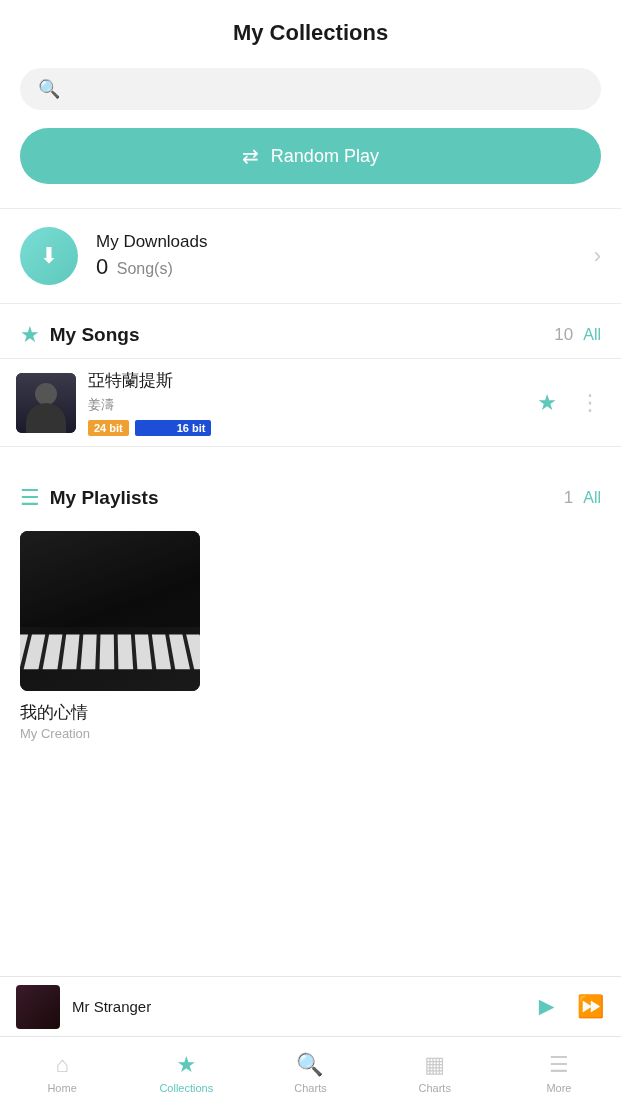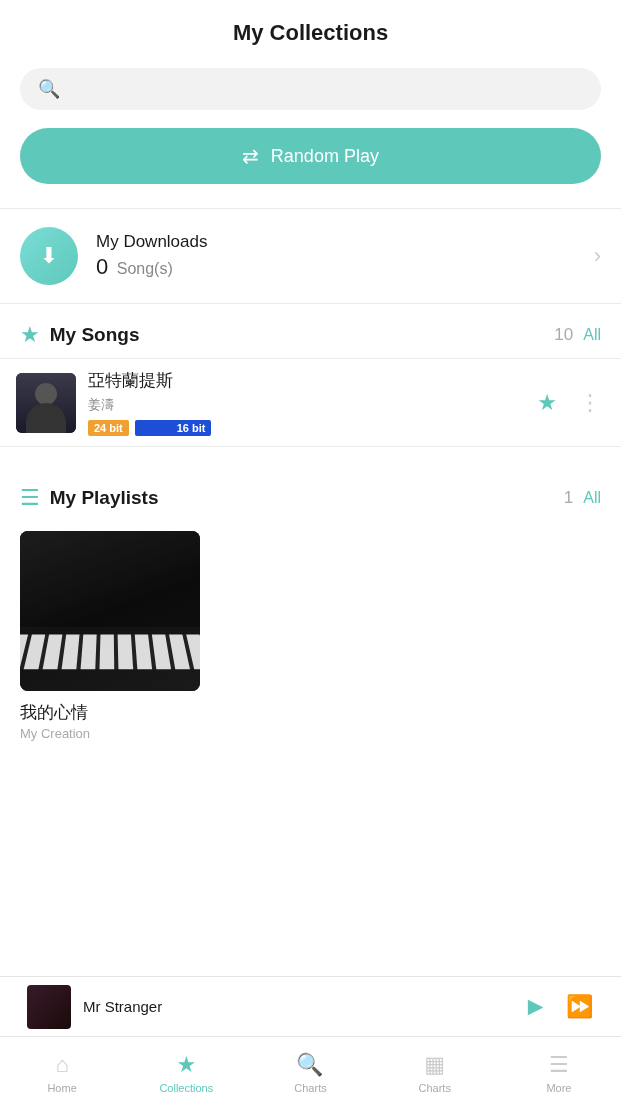--- a/index.html
+++ b/index.html
@@ -311,21 +311,21 @@
     .now-playing {
       position: absolute;
       bottom: 73px;
       left: 0;
       right: 0;
       height: 60px;
       background: #fff;
       border-top: 1px solid #e5e5e5;
       display: flex;
       align-items: center;
-      padding: 0 27px;
+      padding: 0 16px;
       gap: 12px;
     }
     .np-thumb {
       width: 44px;
       height: 44px;
       border-radius: 4px;
       overflow: hidden;
       flex-shrink: 0;
       background: #222;
     }

